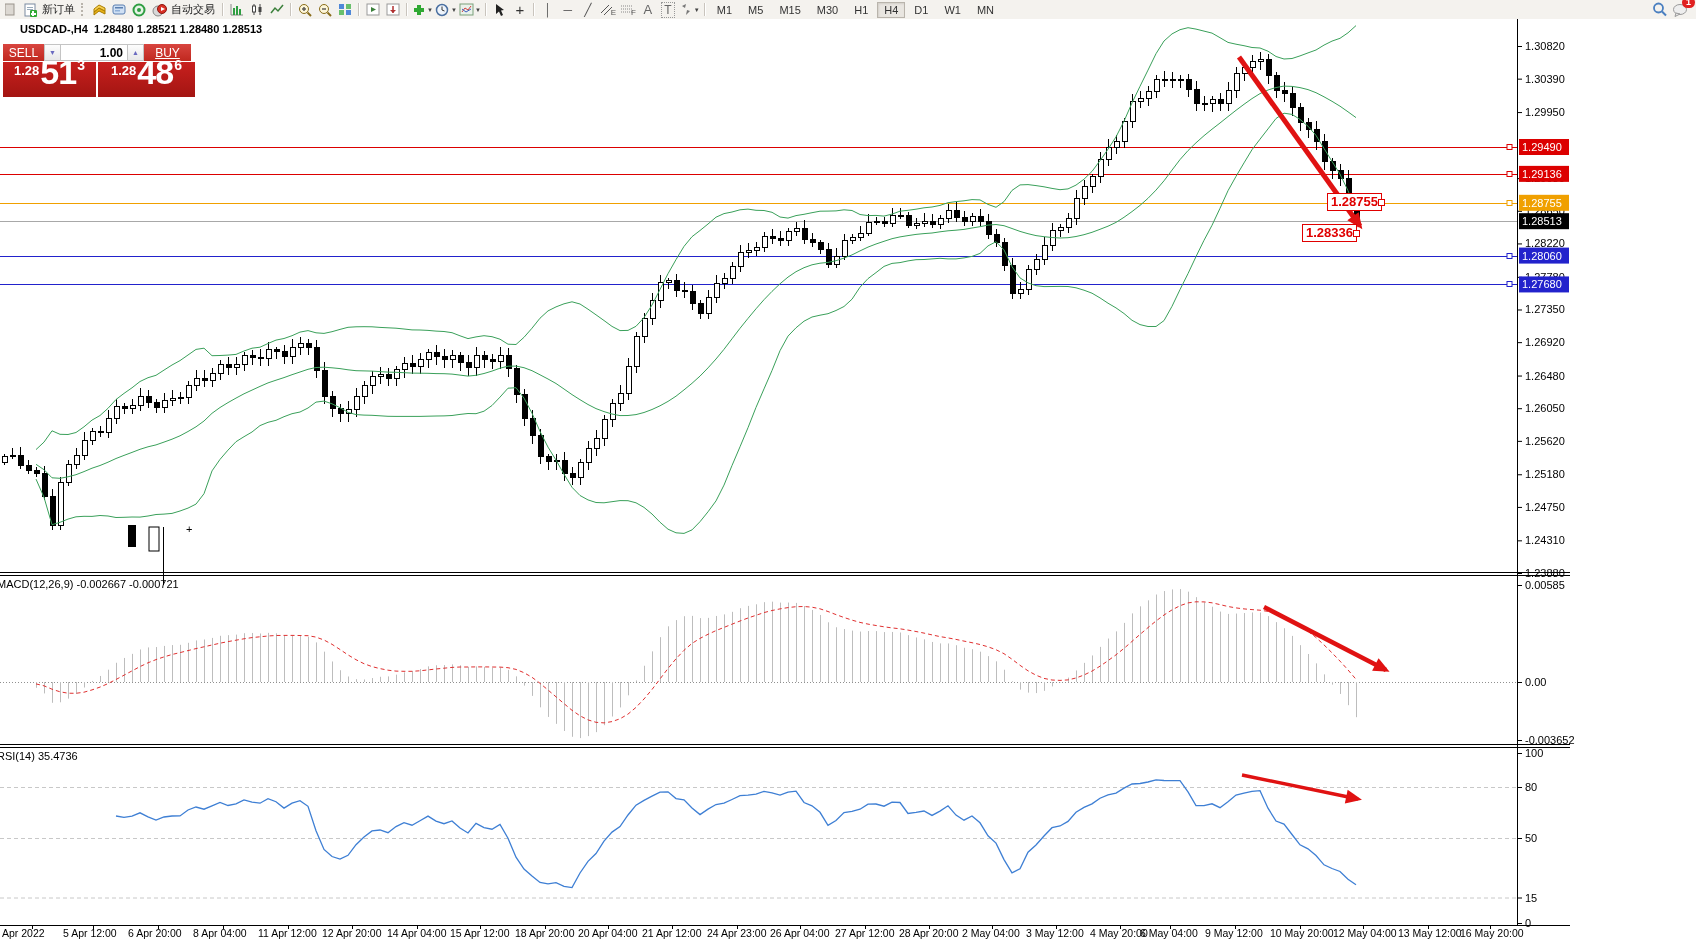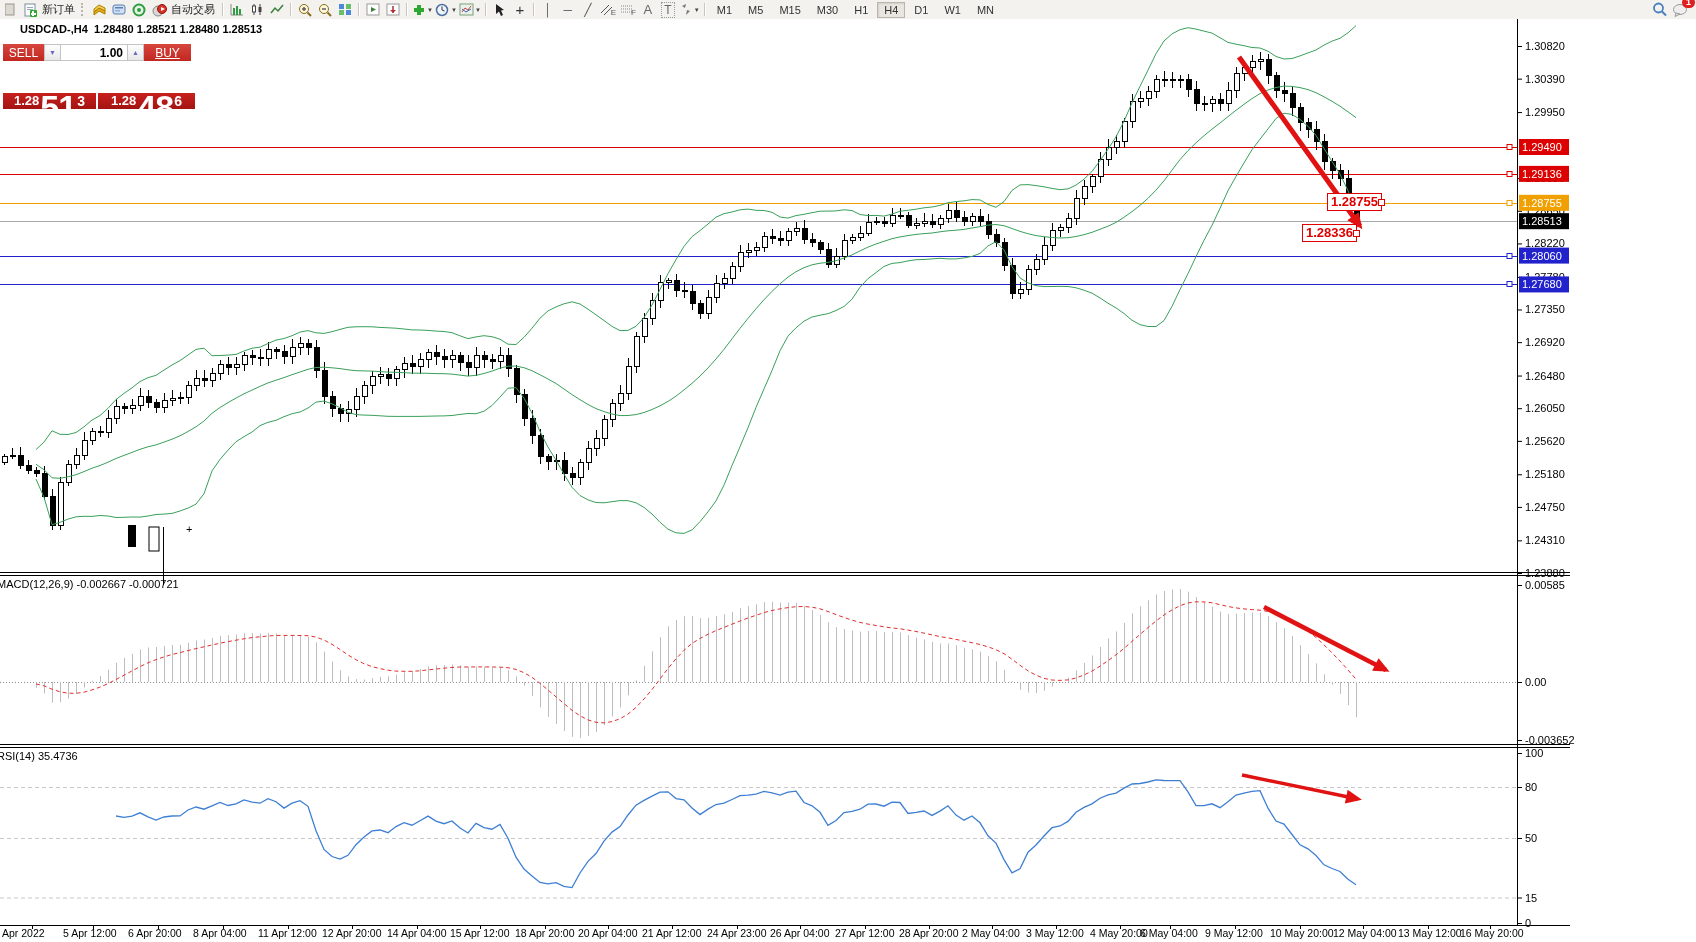--- a/index.html
+++ b/index.html
@@ -29,22 +29,22 @@
   #tp-row1{display:flex;height:17px;}
   .tp-btn{color:#fff;font-size:12px;display:flex;align-items:center;justify-content:center;
           background:linear-gradient(#d8453f,#c0281f);}
   #tp-sell{width:41px;}
   #tp-buy{width:47px;text-decoration:underline;}
   .tp-spin{width:17px;background:linear-gradient(#fdfdfd,#e8e8e8);border:1px solid #c4c4c4;box-sizing:border-box;
            display:flex;align-items:center;justify-content:center;font-size:7px;color:#6a6ac0;}
   #tp-vol{width:66px;background:#fff;border-top:1px solid #c4c4c4;border-bottom:1px solid #c4c4c4;
           box-sizing:border-box;font-size:12px;font-weight:bold;color:#000;text-align:right;padding:1px 4px 4px 0;}
   #tp-row2{display:flex;margin-top:1px;height:35px;}
-  .tp-price{color:#fff;display:flex;align-items:flex-start;justify-content:center;
-            background:linear-gradient(#c8201e,#a31512);padding-bottom:16px;margin-top:31px;}
+  .tp-price{color:#fff;display:flex;align-items:center;justify-content:center;
+            background:linear-gradient(#c8201e,#a31512);padding-bottom:16px;}
   #tp-price-sell{width:93px;margin-right:2px;}
   #tp-price-buy{width:97px;}
   .tp-small{font-size:13px;font-weight:bold;margin:0 1px 2px 0;}
   .tp-big{font-size:34px;font-weight:bold;line-height:28px;letter-spacing:-1px;}
   .tp-sup{font-size:14px;font-weight:bold;margin:0 0 13px 1px;}
   
   .pane-label{position:absolute;font-size:11px;color:#000;white-space:pre;}
   
   .ann{position:absolute;height:16px;line-height:16px;border:1px solid #e00000;background:#fff;
        color:#e00000;font-size:13px;font-weight:bold;text-align:center;padding:0 3px;}

